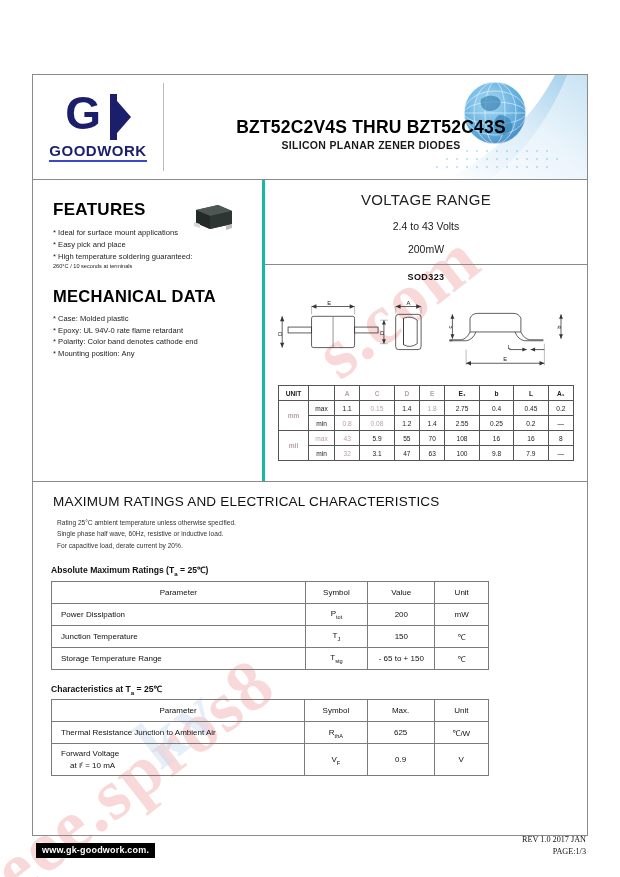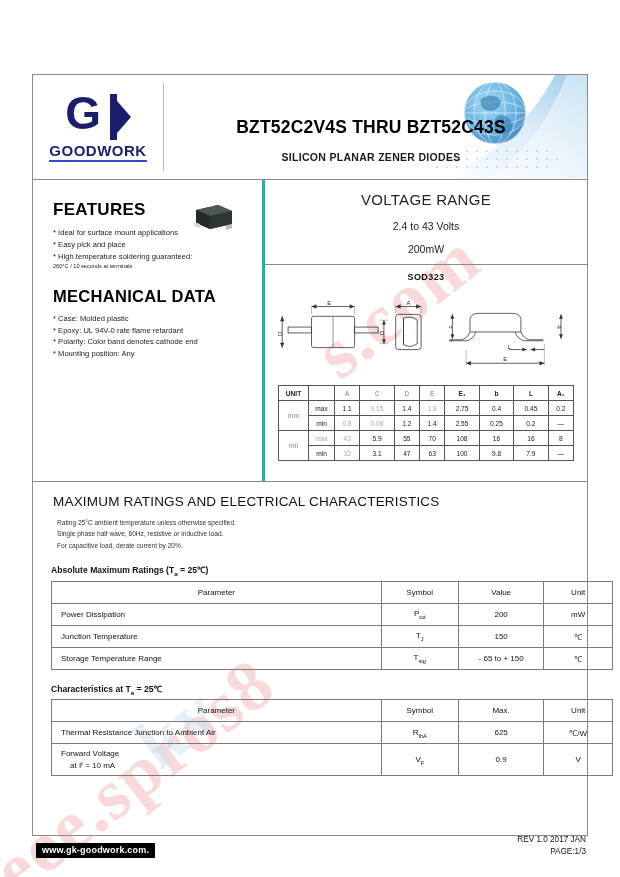--- a/index.html
+++ b/index.html
@@ -92,21 +92,21 @@
   #globe {
     position:absolute; right:0; top:0; width:210px; height:105px;
   }
   .title-main {
     position:absolute; left:0; right:8px; top:42px;
     text-align:center;
     font-size:17.5px; font-weight:bold; color:#000;
     letter-spacing:.2px;
   }
   .title-sub {
-    position:absolute; left:0; right:8px; top:76px;
+    position:absolute; left:0; right:8px; top:64px;
     text-align:center;
     font-size:10.5px; font-weight:bold; color:#1a1a1a;
     letter-spacing:.3px;
   }
 
   
   #upper { position:relative; height:302px; border-bottom:1px solid #8a8a8a; }
   #features-col {
     position:absolute; left:0; top:0; width:232px; height:100%;
     border-right:3px solid #14b8a6;
@@ -150,42 +150,42 @@
   #dim-table .unit-col { width:30px; }
   #dim-table .mm-col { width:26px; }
 
   
   #lower { position:relative; height:352px; padding:10px 14px 0 16px; }
   .sec-title { font-size:13.5px; color:#111; letter-spacing:.2px; margin:2px 0 8px 4px; }
   .notes { font-size:6.6px; color:#333; line-height:1.72; margin-left:8px; }
   .tbl-cap { font-size:8.6px; font-weight:bold; color:#111; margin:13px 0 4px 2px; }
   .tbl-cap .sm { font-size:6.2px; vertical-align:sub; }
 
-  table.rt { width:562px; border-collapse:collapse; margin-left:2px; }
+  table.rt { width:438px; border-collapse:collapse; margin-left:2px; }
   table.rt td, table.rt th {
     border:1px solid #7a7a7a; font-size:8px; color:#111; font-weight:normal;
     height:22px; padding:0 0 0 0; text-align:center;
   }
   table.rt th { font-size:8px; }
   table.rt td.p { text-align:left; padding-left:9px; }
   table.rt td.two { height:32px; line-height:1.45; }
   .sub { font-size:5.6px; vertical-align:sub; }
   .col-param { width:308px; }
   .col-sym { width:72px; }
   .col-val { width:80px; }
   .col-unit { width:64px; }
 
   
   #footer { position:absolute; left:32px; top:843px; width:556px; height:26px; z-index:12; }
   #url-badge {
     position:absolute; left:4px; top:0;
     background:#000; color:#fff; font-size:9px; font-weight:bold;
     padding:2px 6px 3px 6px; letter-spacing:.2px;
   }
-  #rev { position:absolute; right:2px; top:-9px; text-align:right; font-size:8.2px; color:#111; line-height:1.45; }
+  #rev { position:absolute; right:2px; top:-9px; text-align:right; font-size:8.2px; color:#111; line-height:1.45;font-family:Liberation Serif, serif; }
 </style>
 </head>
 <body>
 
 <div id="watermark">
   <div class="wm-text wm-a">s.com</div>
   <div class="wm-text wm-b">ieee.spros8</div>
   <div class="wm-text wm-c">kv</div>
 </div>
 

